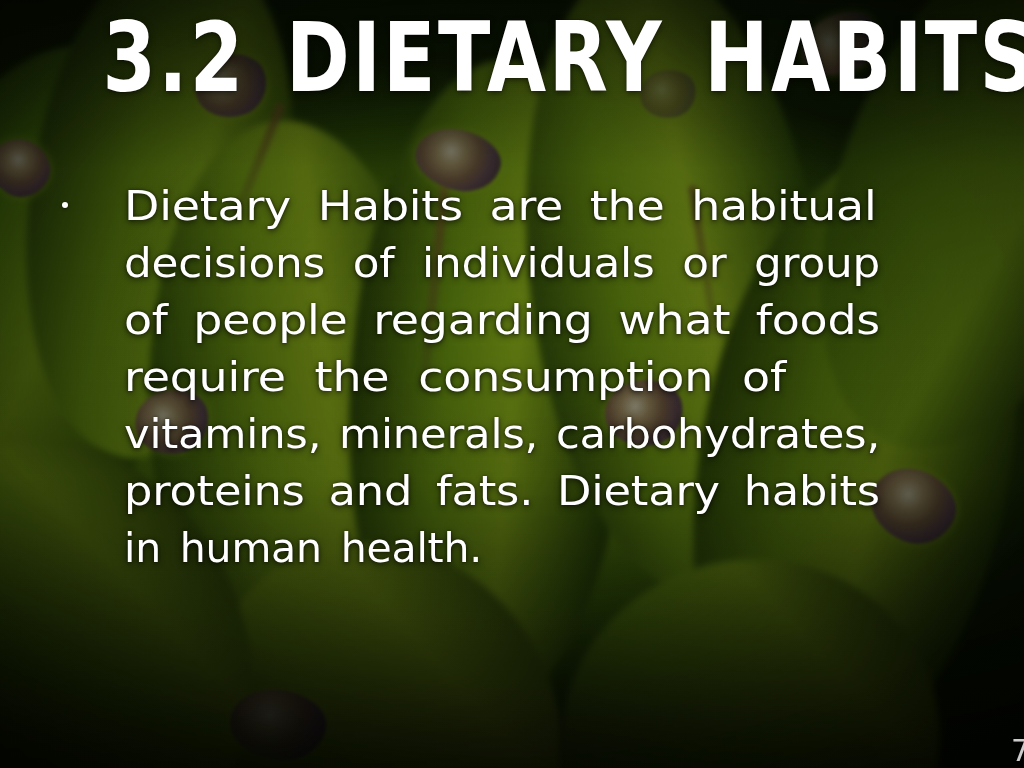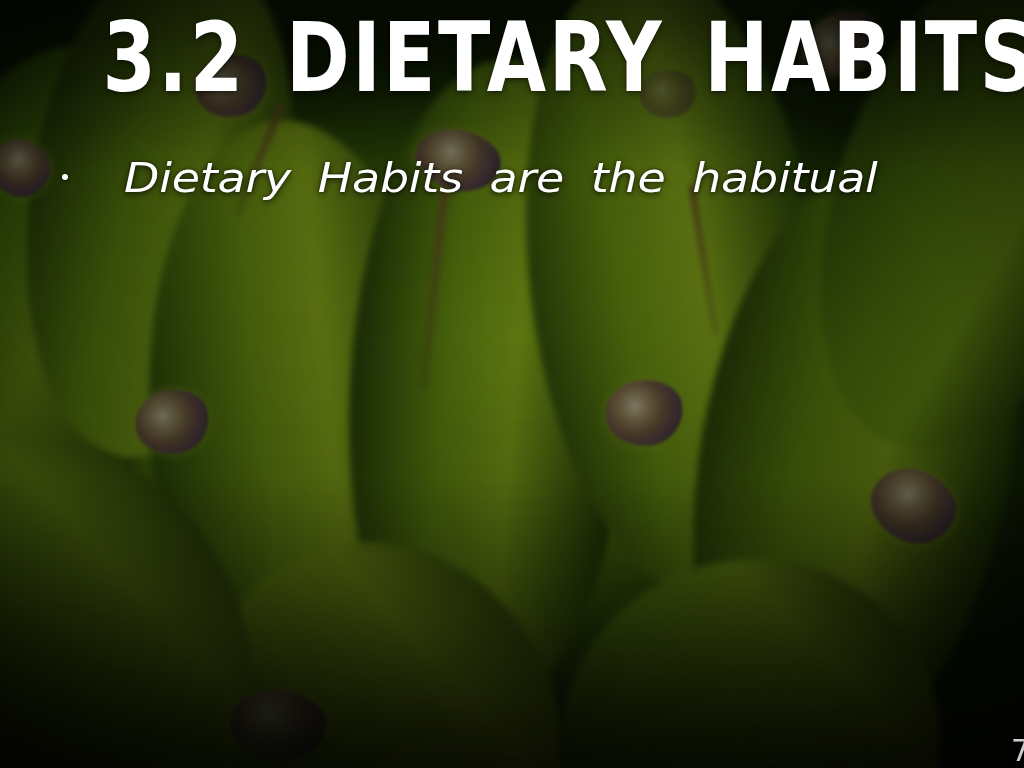--- a/index.html
+++ b/index.html
@@ -144,23 +144,22 @@
     word-spacing: 14px;
     transform: scaleX(0.80);
     transform-origin: 50% 0;
     text-shadow: 0 2px 7px rgba(0,0,0,0.55), 0 0 2px rgba(0,0,0,0.4);
     white-space: nowrap;
   }
 
   .body-block {
     position: absolute;
     left: 124px;
-    top: 150px;
+    top: 178px;
     width: 758px;
-    font-style: italic;
   }
 
   .bullet-dot {
     position: absolute;
     left: -62px;
     top: 24px;
     width: 6px;
     height: 6px;
     border-radius: 50%;
     background: #ffffff;
@@ -242,18 +241,24 @@
   </div>
 
   <div class="content">
 
     <div class="slide-title">3.2 DIETARY HABITS</div>
 
     <div class="body-block">
       <div class="bullet-dot"></div>
 
       <div class="body-line ln0"><span style="transform: scaleX(1.12);">Dietary Habits are the habitual</span></div>
+      <div class="body-line ln1"><span style="transform: scaleX(1.0666);">decisions of individuals or group</span></div>
+      <div class="body-line ln2"><span style="transform: scaleX(1.1196);">of people regarding what foods</span></div>
+      <div class="body-line ln4"><span style="transform: scaleX(1.12);">require the consumption of</span></div>
+      <div class="body-line ln5"><span style="transform: scaleX(1.0563);">vitamins, minerals, carbohydrates,</span></div>
+      <div class="body-line ln6"><span style="transform: scaleX(1.092);">proteins and fats. Dietary habits</span></div>
+      <div class="body-line ln8"><span>in human health.</span></div>
     </div>
 
     <div class="slide-number">7</div>
 
   </div>
 </div>
 
 </body></html>

